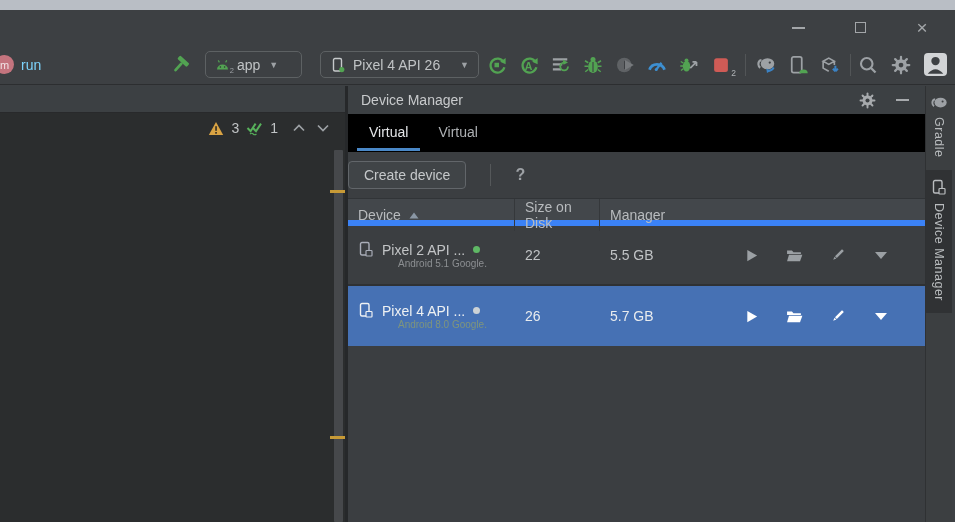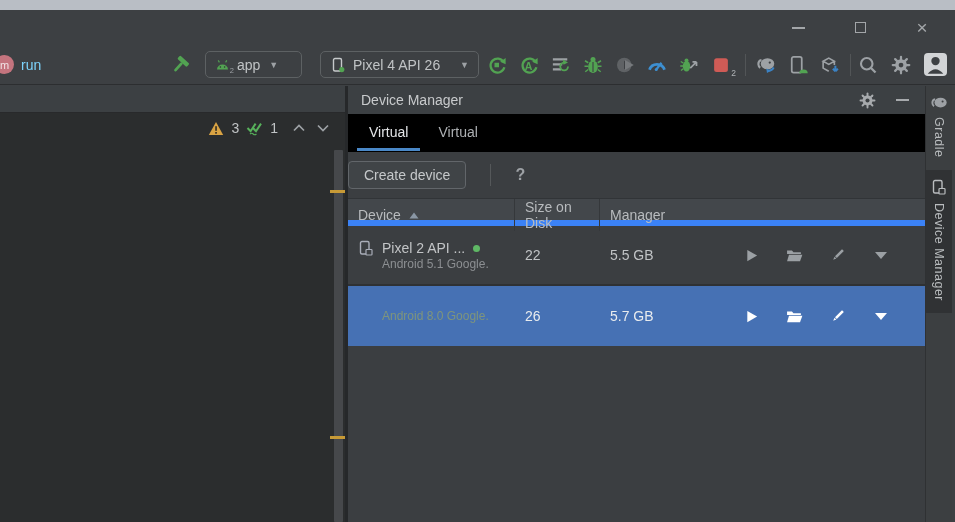--- a/index.html
+++ b/index.html
@@ -76,21 +76,21 @@
   .th:last-child { border-right:none; }
   .dm-row { height:60px; border-bottom:2px solid #2f3133; }
   .dm-row.selected { background:#4671b4; border-bottom:none; }
   .cell { display:flex; align-items:center; padding-left:10px; color:#c0c3c5; }
   .cell-device { flex-direction:column; align-items:flex-start; justify-content:center; gap:0; }
   .dev-line1 { display:flex; align-items:center; gap:8px; }
   .dev-name { color:#c2c4c6; }
   .status-dot { width:7px; height:7px; border-radius:50%; }
   .dot-running { background:#5fb865; }
   .dot-idle { background:#ccd2d6; }
-  .dev-sub { margin-left:24px; font-size:12px; color:#8c8f92; }
+  .dev-sub { margin-left:40px; font-size:10px; color:#8c8f92; }
   .dm-row.selected .dev-name { color:#eef1f3; }
   .dm-row.selected .dev-sub { color:#7f957c; }
   .dm-row.selected .cell { color:#e8ebee; }
   .cell-actions { gap:26px; padding-left:36px; color:#9ba0a4; }
   .dm-row.selected .cell-actions { color:#ffffff; }
   .act-icon { width:17px; height:17px; }
   .dm-empty { flex:1; background:#3b3e41; }
 
   
   .stripe { width:27px; height:100%; background:#3c3f41; border-left:1px solid #2f3133; display:flex; flex-direction:column; }
@@ -417,20 +417,30 @@
         <span class="icon act-icon">
           <svg width="14" height="9" viewBox="0 0 14 9">
               <polygon points="1,1 13,1 7,8" fill="currentColor"></polygon>
             </svg>
         </span>
       </div>
     </div>
 
     <div class="dm-grid dm-row selected">
       <div class="cell cell-device">
+        <span class="dev-line1">
+          <span class="icon">
+            <svg width="16" height="17" viewBox="0 0 16 17">
+              <rect x="2.5" y="1.5" width="8.5" height="12.5" rx="1.5" fill="none" stroke="#eef1f3" stroke-width="1.4"></rect>
+              <rect x="8" y="9.5" width="6" height="5.5" rx="0.8" fill="#4671b4" stroke="#eef1f3" stroke-width="1.2"></rect>
+            </svg>
+          </span>
+          <span class="dev-name">Pixel 4 API ...</span>
+          <span class="status-dot dot-idle"></span>
+        </span>
         <span class="dev-sub">Android 8.0 Google.</span>
       </div>
       <div class="cell">26</div>
       <div class="cell">5.7 GB</div>
       <div class="cell cell-actions">
         <span class="icon act-icon">
           <svg width="15" height="15" viewBox="0 0 16 16">
               <polygon points="3.5,2 14,8 3.5,14" fill="currentColor"></polygon>
             </svg>
         </span>

